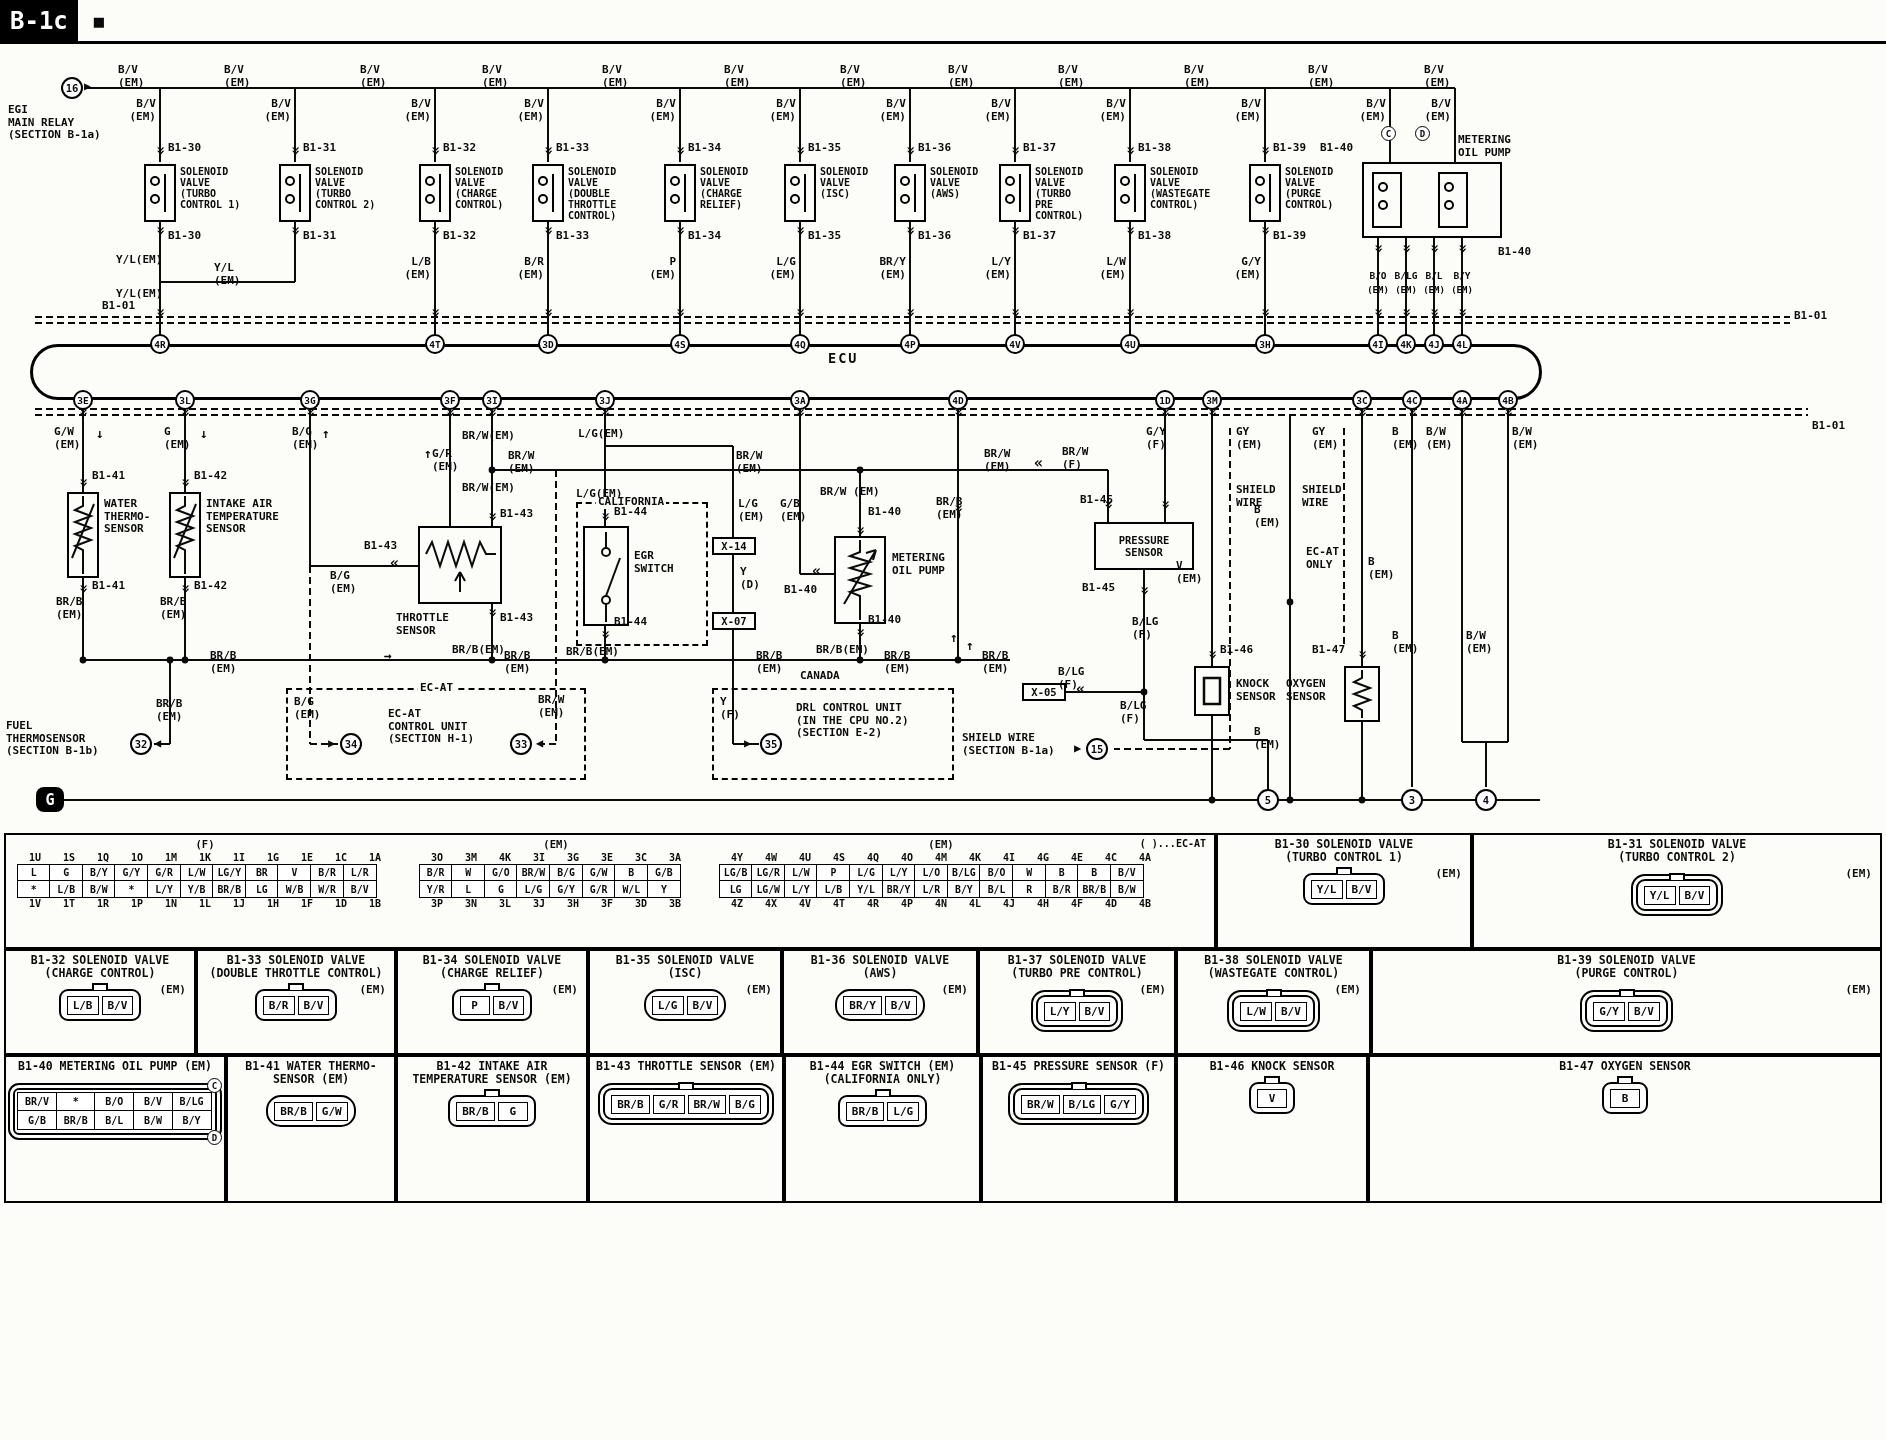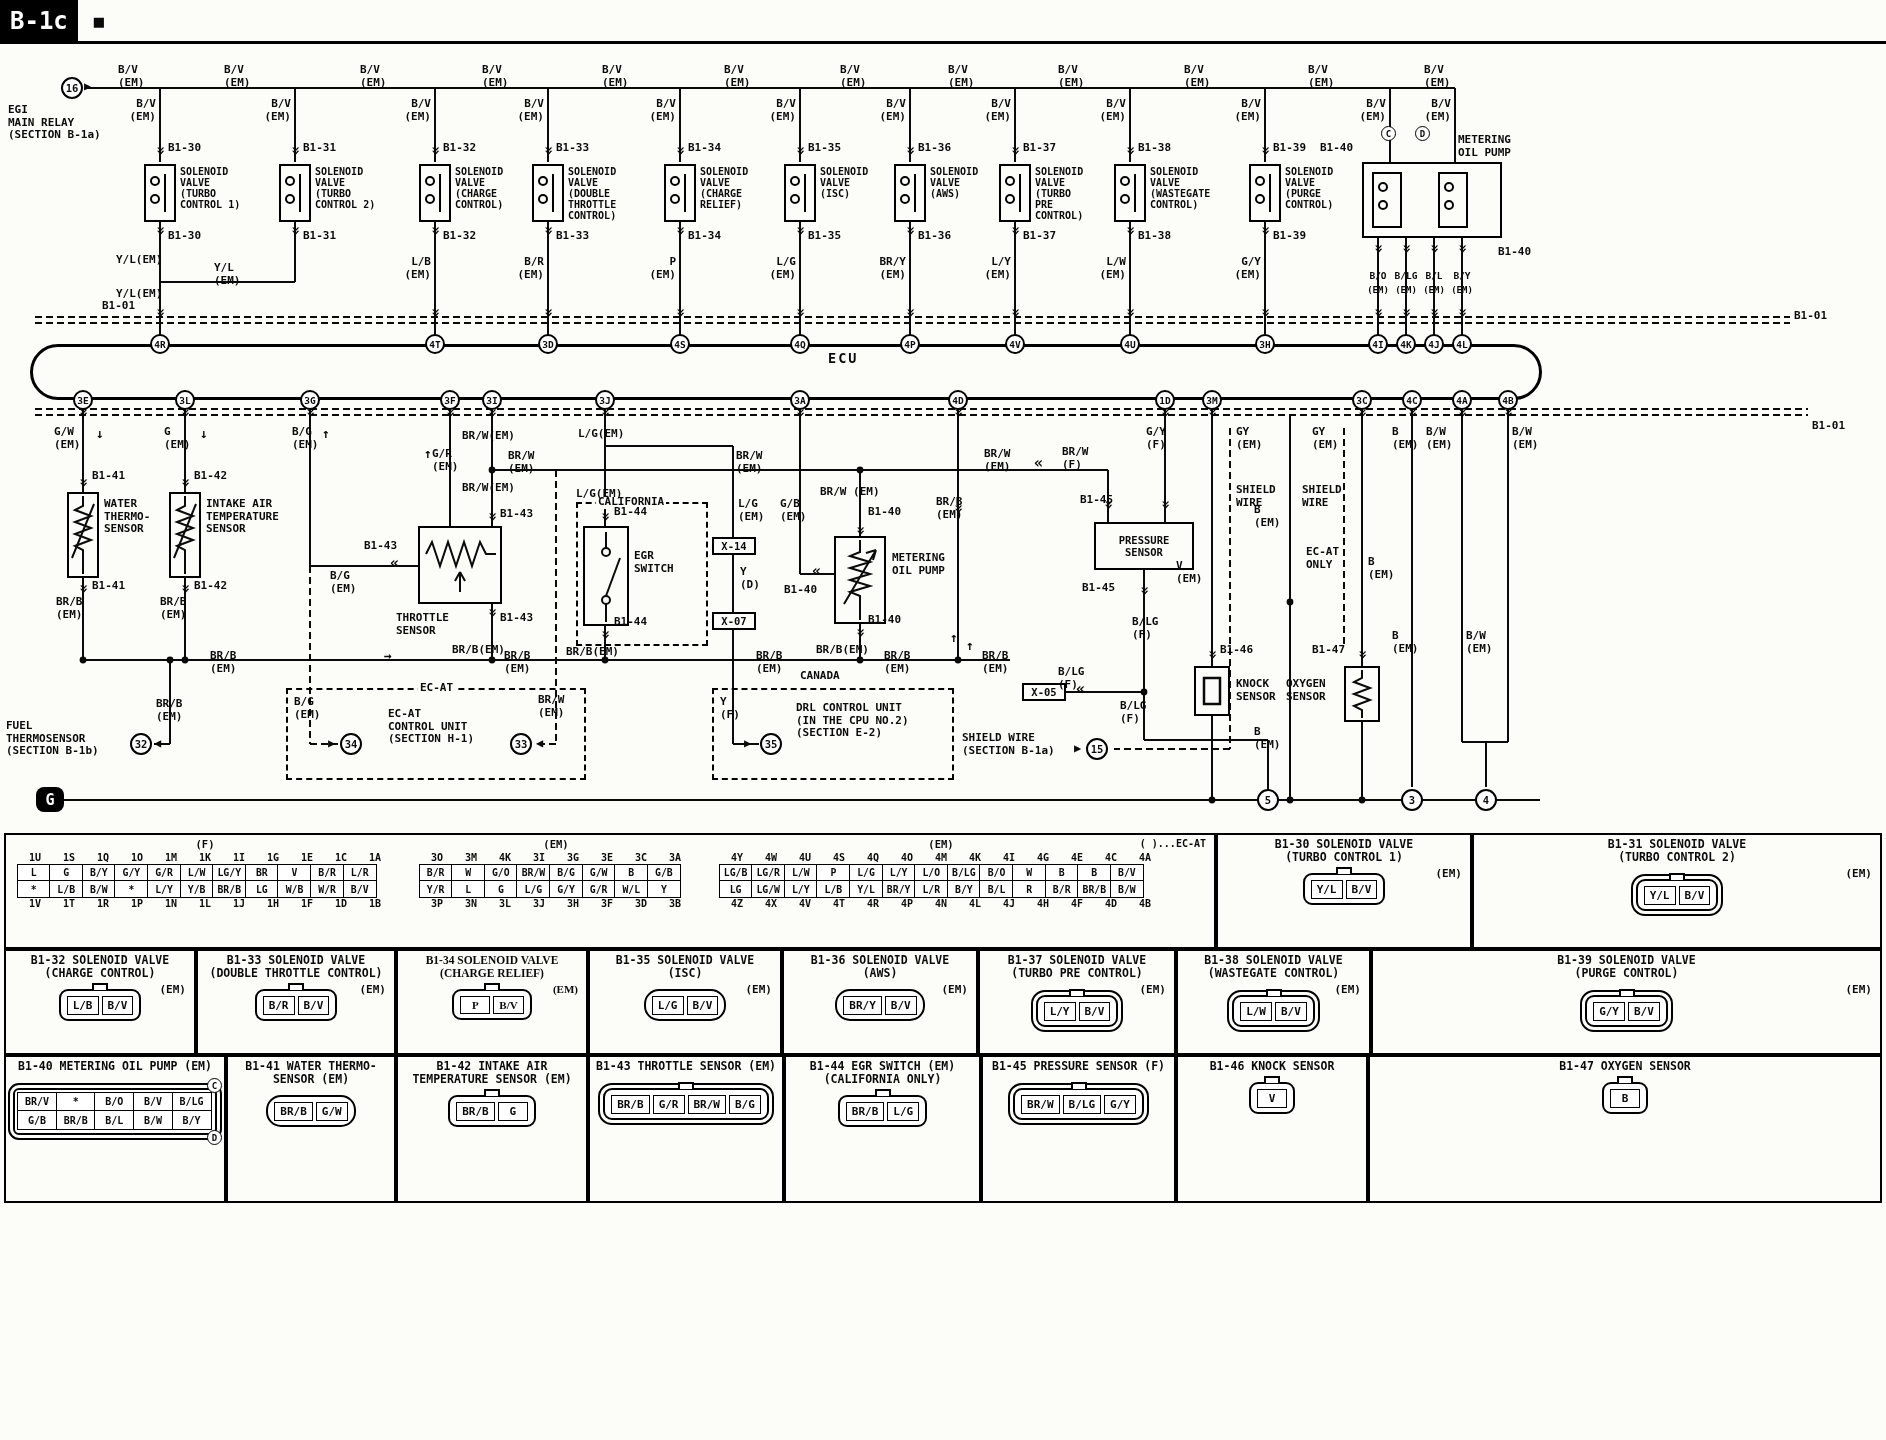--- a/index.html
+++ b/index.html
@@ -874,21 +874,21 @@
 (DOUBLE THROTTLE CONTROL)</div>
         <div class="cloc">(EM)</div>
         <div class="pillwrap">
           <div class="pill">
             <div class="ptab"></div>
             <span class="pcell">B/R</span>
             <span class="pcell">B/V</span>
           </div>
         </div>
       </div>
-      <div class="card" style="width: 192px; height: 106px; font-family: Liberation Serif, serif;">
+      <div class="card" style="width: 192px; height: 106px;">
         <div class="ct">B1-34  SOLENOID VALVE
 (CHARGE RELIEF)</div>
         <div class="cloc">(EM)</div>
         <div class="pillwrap">
           <div class="pill">
             <div class="ptab"></div>
             <span class="pcell">P</span>
             <span class="pcell">B/V</span>
           </div>
         </div>

